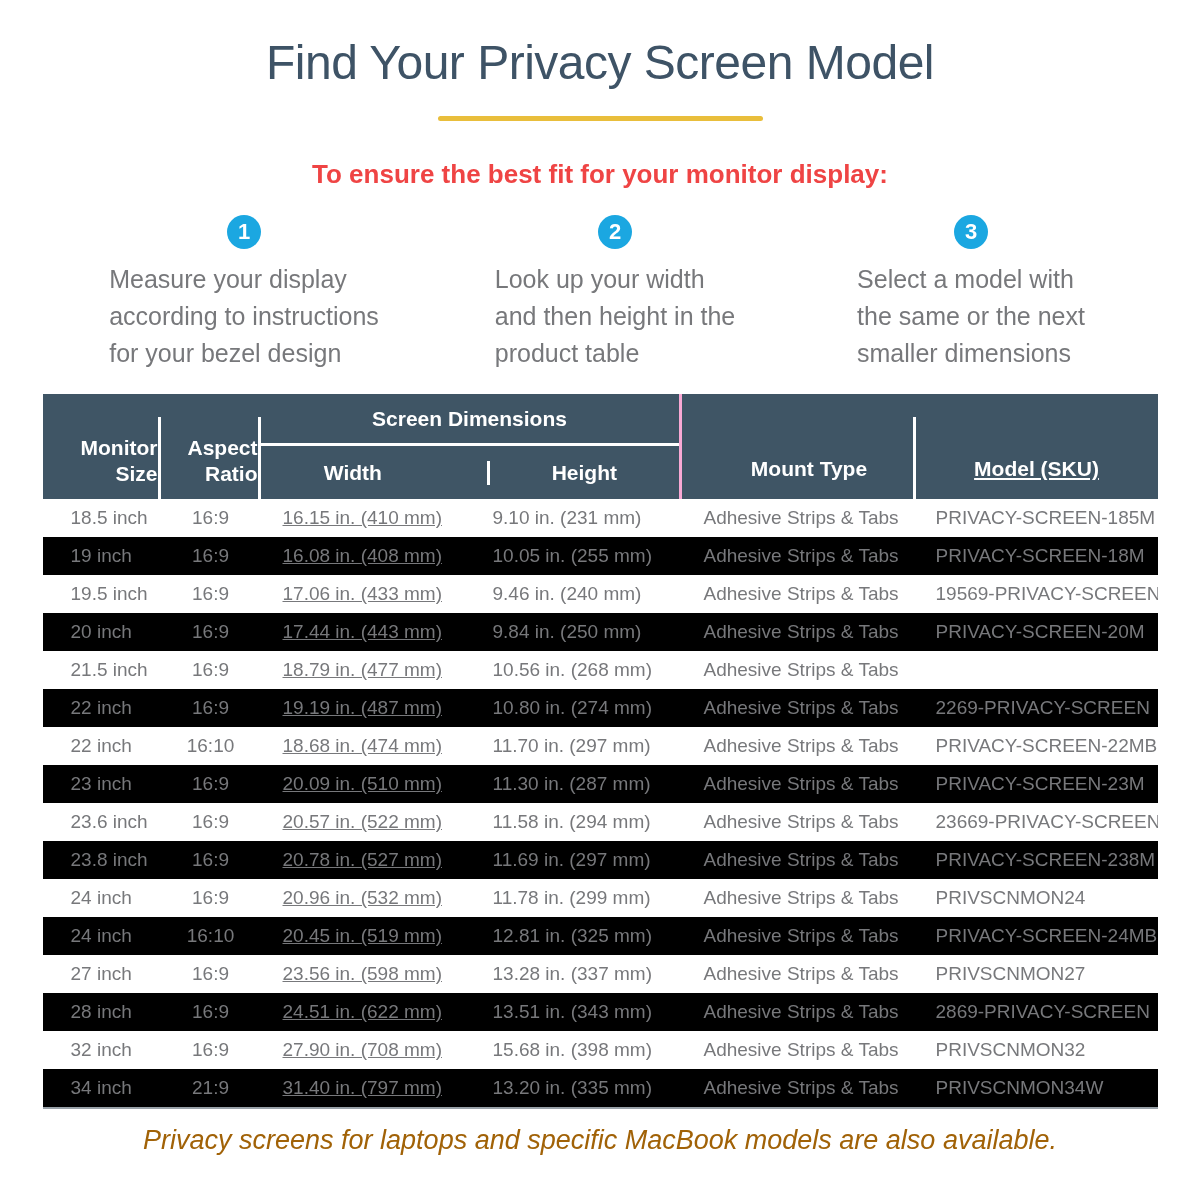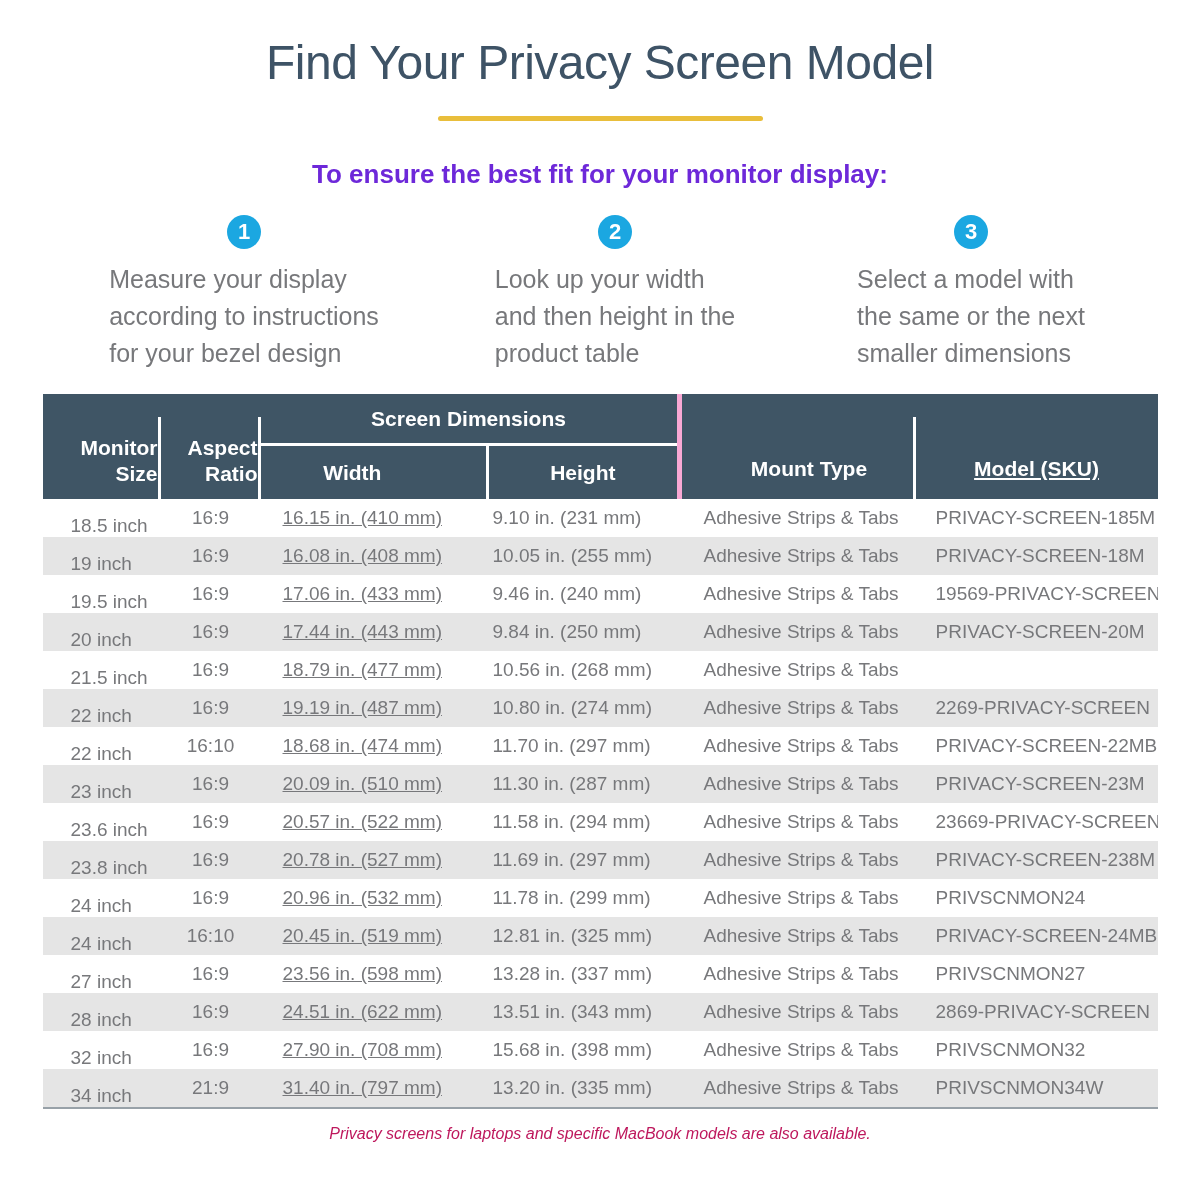--- a/index.html
+++ b/index.html
@@ -23,21 +23,21 @@
     margin: 24px auto 0 auto;
     border-radius: 3px;
     background: #E9BE3B;
   }
 
   .page-subtitle {
     margin-top: 38px;
     text-align: center;
     font-size: 26px;
     font-weight: bold;
-    color: #6d28d9;
+    color: #ef4444;
     line-height: 30px;
   }
 
   .steps {
     margin: 26px auto 0 auto;
     width: 1072px;
     display: flex;
     justify-content: space-between;
   }
   .step {
@@ -86,56 +86,56 @@
     justify-content: center;
     text-align: right;
     border-right: 3px solid #ffffff;
     padding-bottom: 12px;
     line-height: 26px;
     margin-top: 23px;
   }
   .hcell.single { padding-bottom: 17px; }
   .hc0 { width: 118px; }
   .hc1 { width: 100px; }
-  .hgroup { width: 421px; border-right: 5px solid #f9a8d4; display: flex; flex-direction: column; }
+  .hgroup { width: 421px; border-right: 3px solid #f9a8d4; display: flex; flex-direction: column; }
   .hgroup-top {
     height: 52px;
     border-bottom: 3px solid #ffffff;
     display: flex; align-items: center; justify-content: center;
   }
-  .hgroup-bottom { flex: 1; display: flex; }
+  .hgroup-bottom { flex: 1; display: flex; align-items: center; }
   .hsub { display: flex; align-items: center; justify-content: center; }
   .hsub-width { width: 207px; }
   .hsub-height { width: 214px; border-left: 3px solid #ffffff; margin-left: 42px; }
   .hc4 { width: 234px; padding-left: 24px; }
   .hc5 { width: 242px; border-right: none; text-decoration: underline; }
 
   .tbody { border-bottom: 2px solid #98A1A8; }
   .trow { display: flex; height: 38px; background: #ffffff; }
-  .trow.alt { background: #e5e5e5; }
+  .trow.alt { background: #000000; }
   .tcell {
     font-size: 19px;
     color: #77787B;
     line-height: 38px;
     white-space: nowrap;
     overflow: hidden;
   }
-  .tcell.c0 { width: 118px; padding-left: 28px; margin-top: 8px; }
+  .tcell.c0 { width: 118px; padding-left: 28px; }
   .tcell.c1 { width: 100px; text-align: center; }
   .tcell.c2 { width: 207px; padding-left: 22px; text-decoration: underline; }
   .tcell.c3 { width: 214px; padding-left: 25px; }
   .tcell.c4 { width: 234px; padding-left: 22px; }
   .tcell.c5 { width: 242px; padding-left: 20px; }
 
   .footer-note {
     margin-top: 16px;
     text-align: center;
-    font-size: 16px;
+    font-size: 27px;
     font-style: italic;
-    color: #be185d;
+    color: #a16207;
   }
 </style>
 </head>
 <body>
 
 <div class="page">
 
   <h1 class="page-title">Find Your Privacy Screen Model</h1>
 
   <div class="title-divider"></div>

